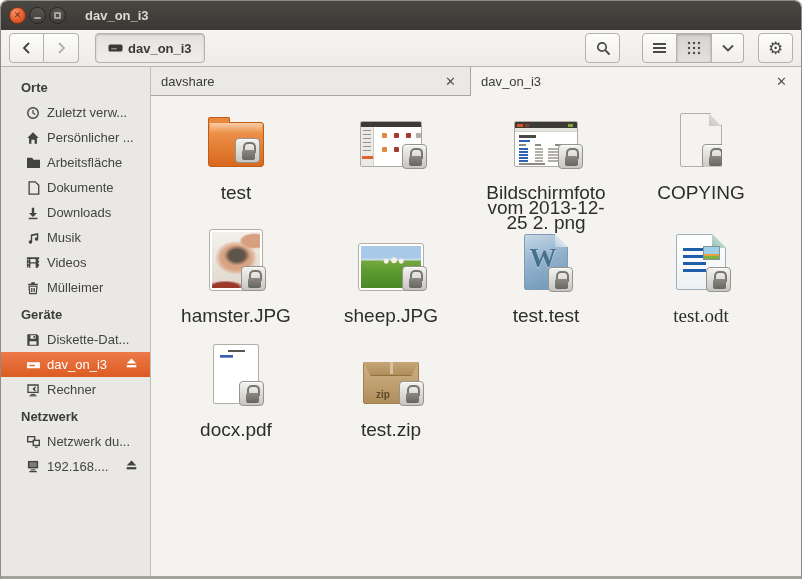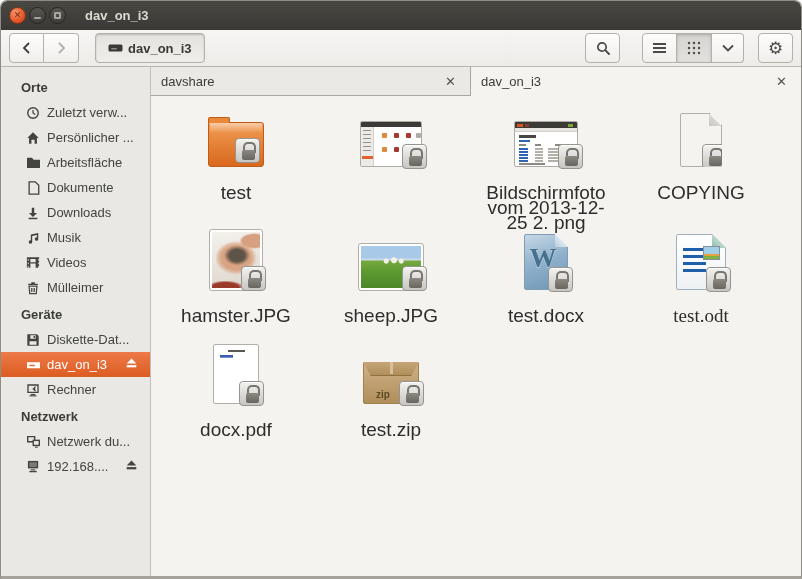--- a/index.html
+++ b/index.html
@@ -474,21 +474,21 @@
               </div>
             </div>
             <div class="flabel">sheep.JPG</div>
           </div>
           <div class="fcell" style="left: 320px; top: 128px;">
             <div class="iconwrap">
               <div class="ic ic-docx">
                 <span class="lock"></span>
               </div>
             </div>
-            <div class="flabel">test.docx</div>
+            <div class="flabel">test.test</div>
           </div>
           <div class="fcell" style="left: 475px; top: 128px; font-family: Liberation Serif, serif;">
             <div class="iconwrap">
               <div class="ic ic-odt">
                 <i class="fold"></i>
                 <span class="lock"></span>
               </div>
             </div>
             <div class="flabel">test.odt</div>
           </div>

